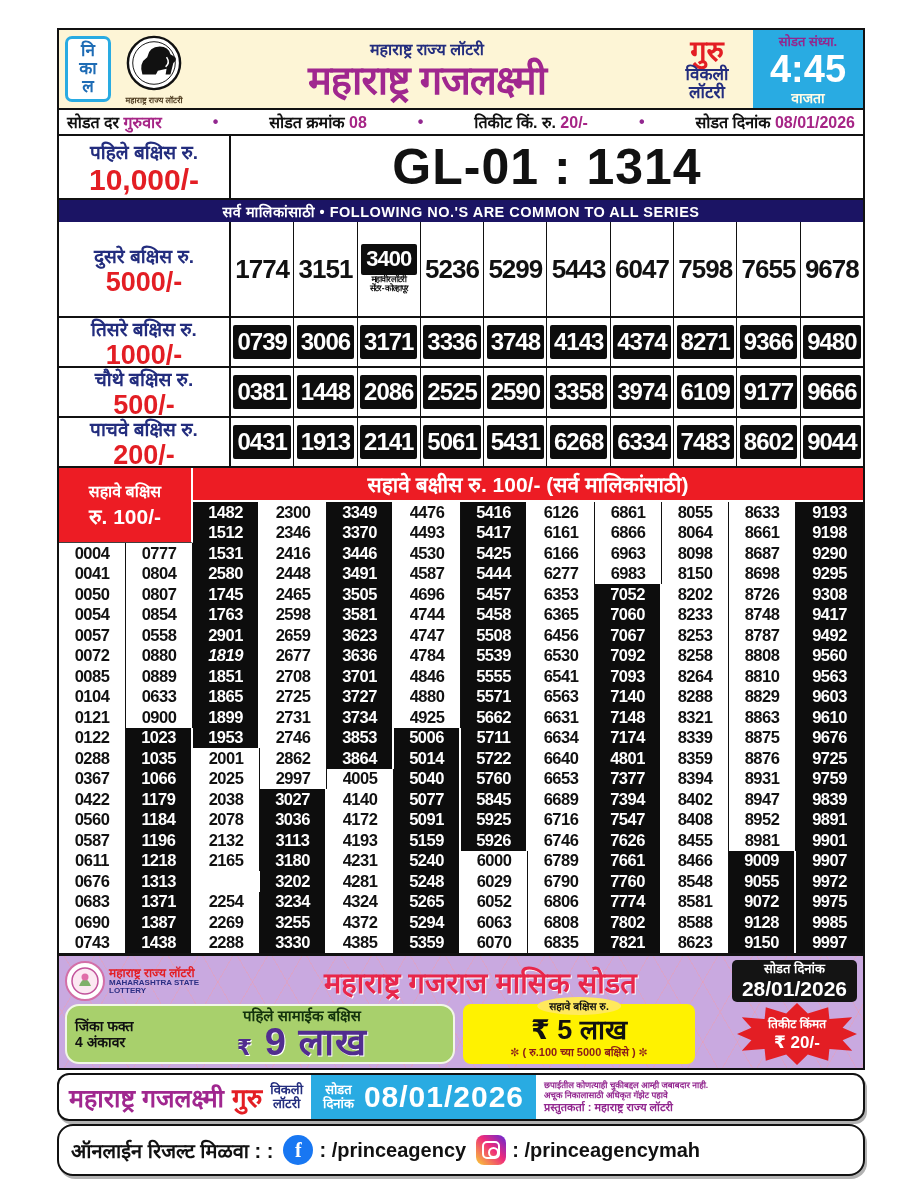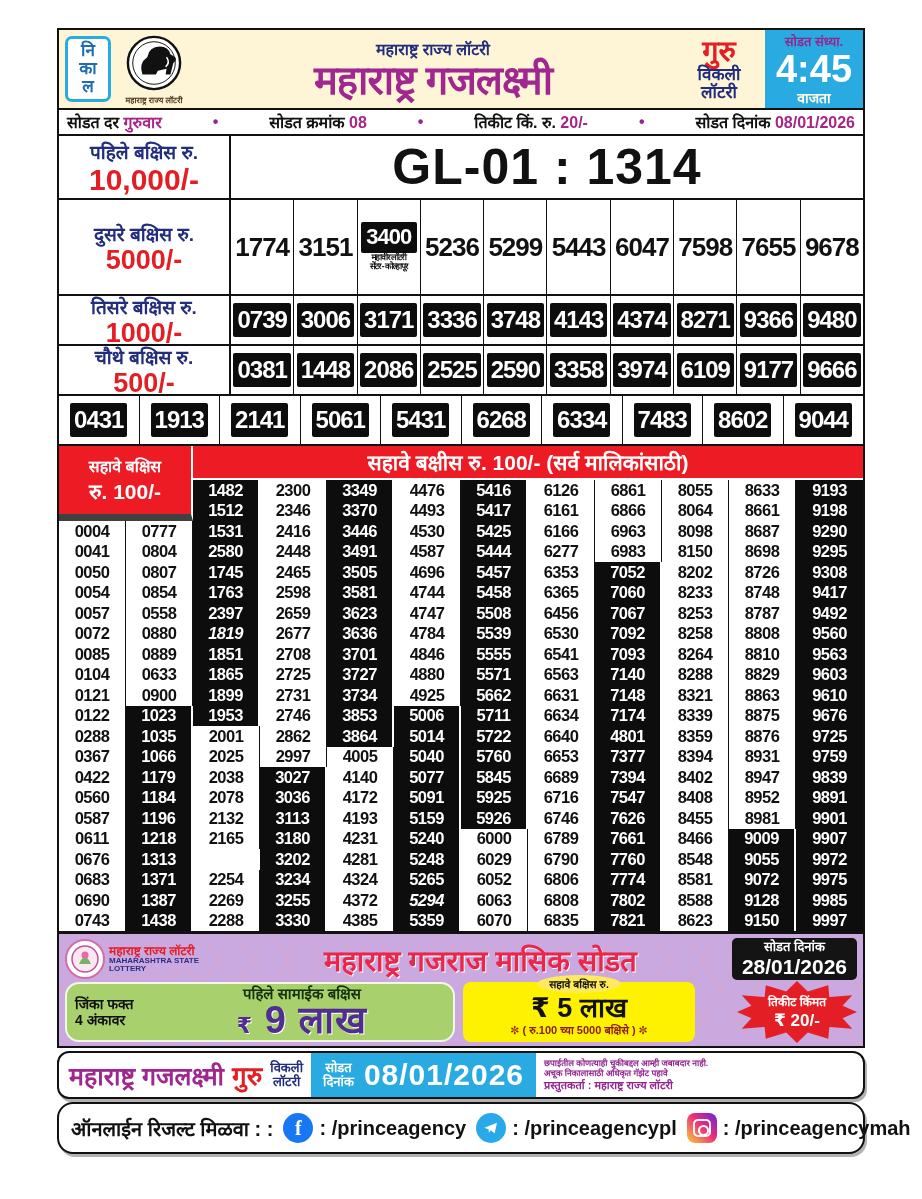--- a/index.html
+++ b/index.html
@@ -13,21 +13,21 @@
            display:flex; flex-direction:column; align-items:center; justify-content:center; }
   .nikal span { color:#1e6cb5; font-weight:bold; font-size:17px; line-height:1.05; }
   .emblem { width:78px; text-align:center; }
   .emblem-cap { font-size:8px; font-weight:bold; color:#4d3b20; margin-top:-2px; }
   .hdr-center { flex:1; text-align:center; }
   .hdr-small { color:#232d7e; font-weight:bold; font-size:16px; }
   .hdr-big { color:#a0278f; font-weight:bold; font-size:40px; line-height:1.0; letter-spacing:-1px; }
   .guru-block { width:92px; text-align:center; line-height:1.05; }
   .guru { color:#e31e24; font-weight:bold; font-size:29px; }
   .weekly { color:#232d7e; font-weight:bold; font-size:17px; }
-  .timebox { width:98px; height:100%; background:#29abe2; text-align:center; display:flex; flex-direction:column; justify-content:center; }
+  .timebox { width:110px; height:100%; background:#29abe2; text-align:center; display:flex; flex-direction:column; justify-content:center; }
   .time-label { color:#92278f; font-weight:bold; font-size:13px; }
   .time-big { color:#fff; font-weight:bold; font-size:38px; line-height:1.0; }
   .time-suf { color:#fffbe6; font-weight:bold; font-size:14px; }
 
   
   .strip { height:26px; display:flex; align-items:center; justify-content:space-between; padding:0 8px; border-bottom:2px solid #111; font-weight:bold; font-size:16px; }
   .strip .k { color:#111; }
   .strip .v { color:#a62586; }
   .strip .dot { color:#92278f; }
 
@@ -45,21 +45,21 @@
   .pcell { flex:1; border-right:1.8px solid #111; display:flex; flex-direction:column; align-items:center; justify-content:center; }
   .pcell:last-child { border-right:none; }
   .second { height:96px; }
   .second .pcell { font-size:26px; font-weight:bold; color:#111; letter-spacing:-1px; }
   .h50 { height:50px; }
   .chip { background:#0d0d0d; color:#fff; font-weight:bold; font-size:24px; letter-spacing:-1px; padding:1px 4px; min-width:56px; text-align:center; border-radius:2px; line-height:1.3; }
   .note { font-size:8.5px; font-weight:bold; color:#111; line-height:1.15; text-align:center; }
 
   
   .sixth { display:grid; grid-template-columns:repeat(12,1fr); grid-template-rows:34px repeat(22,20.5px); border-bottom:3px solid #111; }
-  .sx-label { grid-column:1/3; grid-row:1/4; background:#ed1c24; color:#fff; display:flex; flex-direction:column; align-items:center; justify-content:center; border-right:2px solid #fff; border-bottom:7px solid #404040; }
+  .sx-label { grid-column:1/3; grid-row:1/4; background:#ed1c24; color:#fff; display:flex; flex-direction:column; align-items:center; justify-content:center; border-right:2px solid #fff; border-bottom:1px solid #404040; }
   .sx-label .l1 { font-weight:bold; font-size:16px; }
   .sx-label .l2 { font-weight:bold; font-size:21px; }
   .sx-band { grid-column:3/13; grid-row:1; background:#ed1c24; color:#fff; font-weight:bold; font-size:21px; display:flex; align-items:center; justify-content:center; border-bottom:2px solid #fff; }
   .scell { display:flex; align-items:center; justify-content:center; font-weight:bold; font-size:16.5px; letter-spacing:-0.5px; color:#111; background:#fff; border-right:1.5px solid #111; overflow:hidden; }
   .scell.blk { background:#0d0d0d; color:#fff; border-right:2px solid #fff; }
   .scell.lastcol { border-right:none; }
 
   
   .promo { height:112px; background-color:#c9a9e0; padding:3px 6px;
     background-image:repeating-linear-gradient(120deg, rgba(255,150,150,.28) 0 1px, transparent 1px 30px),
@@ -167,20 +167,21 @@
     <div class="prow first">
       <div class="plabel">
         <div class="pl1">पहिले बक्षिस रु.</div>
         <div class="pl2">10,000/-</div>
       </div>
       <div class="gl-area">
         <div class="gl-num">GL-01 : 1314</div>
       </div>
     </div>
 
+    <div class="band-navy">सर्व मालिकांसाठी   •   FOLLOWING NO.'S ARE COMMON TO ALL SERIES</div>
 
     <div class="prow second">
       <div class="plabel">
         <div class="pl1">दुसरे बक्षिस रु.</div>
         <div class="pl2">5000/-</div>
       </div>
       <div class="pnums">
           <div class="pcell">1774</div>
           <div class="pcell">3151</div>
           <div class="pcell">
@@ -270,20 +271,24 @@
           <div class="pcell">
             <span class="chip">9177</span>
           </div>
           <div class="pcell">
             <span class="chip">9666</span>
           </div>
         </div>
     </div>
 
     <div class="prow h50">
+      <div class="plabel">
+        <div class="pl1">पाचवे बक्षिस रु.</div>
+        <div class="pl2">200/-</div>
+      </div>
       <div class="pnums">
           <div class="pcell">
             <span class="chip">0431</span>
           </div>
           <div class="pcell">
             <span class="chip">1913</span>
           </div>
           <div class="pcell">
             <span class="chip">2141</span>
           </div>
@@ -356,21 +361,21 @@
         <div class="scell blk" style="grid-area: 20 / 2;">1313</div>
         <div class="scell blk" style="grid-area: 21 / 2;">1371</div>
         <div class="scell blk" style="grid-area: 22 / 2;">1387</div>
         <div class="scell blk" style="grid-area: 23 / 2;">1438</div>
         <div class="scell blk" style="grid-area: 2 / 3;">1482</div>
         <div class="scell blk" style="grid-area: 3 / 3;">1512</div>
         <div class="scell blk" style="grid-area: 4 / 3;">1531</div>
         <div class="scell blk" style="grid-area: 5 / 3;">2580</div>
         <div class="scell blk" style="grid-area: 6 / 3;">1745</div>
         <div class="scell blk" style="grid-area: 7 / 3;">1763</div>
-        <div class="scell blk" style="grid-area: 8 / 3;">2397</div>
+        <div class="scell blk" style="grid-area: 8 / 3;">2901</div>
         <div class="scell blk" style="grid-area: 9 / 3; font-style: italic;">1819</div>
         <div class="scell blk" style="grid-area: 10 / 3;">1851</div>
         <div class="scell blk" style="grid-area: 11 / 3;">1865</div>
         <div class="scell blk" style="grid-area: 12 / 3;">1899</div>
         <div class="scell blk" style="grid-area: 13 / 3;">1953</div>
         <div class="scell" style="grid-area: 14 / 3;">2001</div>
         <div class="scell" style="grid-area: 15 / 3;">2025</div>
         <div class="scell" style="grid-area: 16 / 3;">2038</div>
         <div class="scell" style="grid-area: 17 / 3;">2078</div>
         <div class="scell" style="grid-area: 18 / 3;">2132</div>
@@ -436,21 +441,21 @@
         <div class="scell" style="grid-area: 12 / 6;">4925</div>
         <div class="scell blk" style="grid-area: 13 / 6;">5006</div>
         <div class="scell blk" style="grid-area: 14 / 6;">5014</div>
         <div class="scell blk" style="grid-area: 15 / 6;">5040</div>
         <div class="scell blk" style="grid-area: 16 / 6;">5077</div>
         <div class="scell blk" style="grid-area: 17 / 6;">5091</div>
         <div class="scell blk" style="grid-area: 18 / 6;">5159</div>
         <div class="scell blk" style="grid-area: 19 / 6;">5240</div>
         <div class="scell blk" style="grid-area: 20 / 6;">5248</div>
         <div class="scell blk" style="grid-area: 21 / 6;">5265</div>
-        <div class="scell blk" style="grid-area: 22 / 6; font-style: italic;">5294</div>
+        <div class="scell blk" style="grid-area: 22 / 6;">5294</div>
         <div class="scell blk" style="grid-area: 23 / 6;">5359</div>
         <div class="scell blk" style="grid-area: 2 / 7;">5416</div>
         <div class="scell blk" style="grid-area: 3 / 7;">5417</div>
         <div class="scell blk" style="grid-area: 4 / 7;">5425</div>
         <div class="scell blk" style="grid-area: 5 / 7;">5444</div>
         <div class="scell blk" style="grid-area: 6 / 7;">5457</div>
         <div class="scell blk" style="grid-area: 7 / 7;">5458</div>
         <div class="scell blk" style="grid-area: 8 / 7;">5508</div>
         <div class="scell blk" style="grid-area: 9 / 7;">5539</div>
         <div class="scell blk" style="grid-area: 10 / 7;">5555</div>
@@ -646,27 +651,19 @@
     </div>
   </div>
 
   <div class="fpill frow2">
     <div class="f-online">ऑनलाईन रिजल्ट मिळवा : :</div>
     <div class="soc">
       <div class="icircle fb">f</div>
       <span class="handle"><span>:</span> <span>/princeagency</span></span>
     </div>
     <div class="soc">
-      <div class="icircle tg">
-        <svg width="16" height="16" viewBox="0 0 24 24">
-            <path d="M2 11.5 L21 4 L17.5 20 L11.5 15.5 L8.8 19 L8.3 14 Z" fill="#fff"></path>
-          </svg>
-      </div>
-      <span class="handle"><span>:</span> <span>/princeagencypl</span></span>
-    </div>
-    <div class="soc">
       <div class="ig">
           <div class="ig-in"></div>
         </div>
       <span class="handle"><span>:</span> <span>/princeagencymah</span></span>
     </div>
   </div>
 </div>
 
 </body></html>

